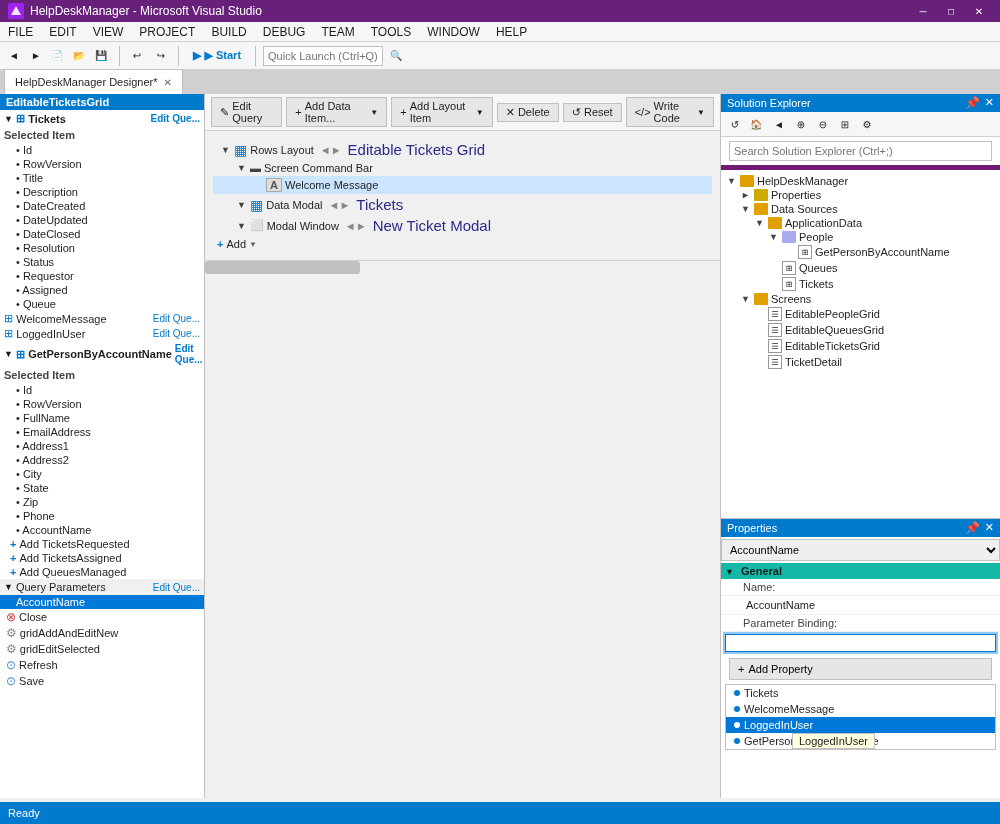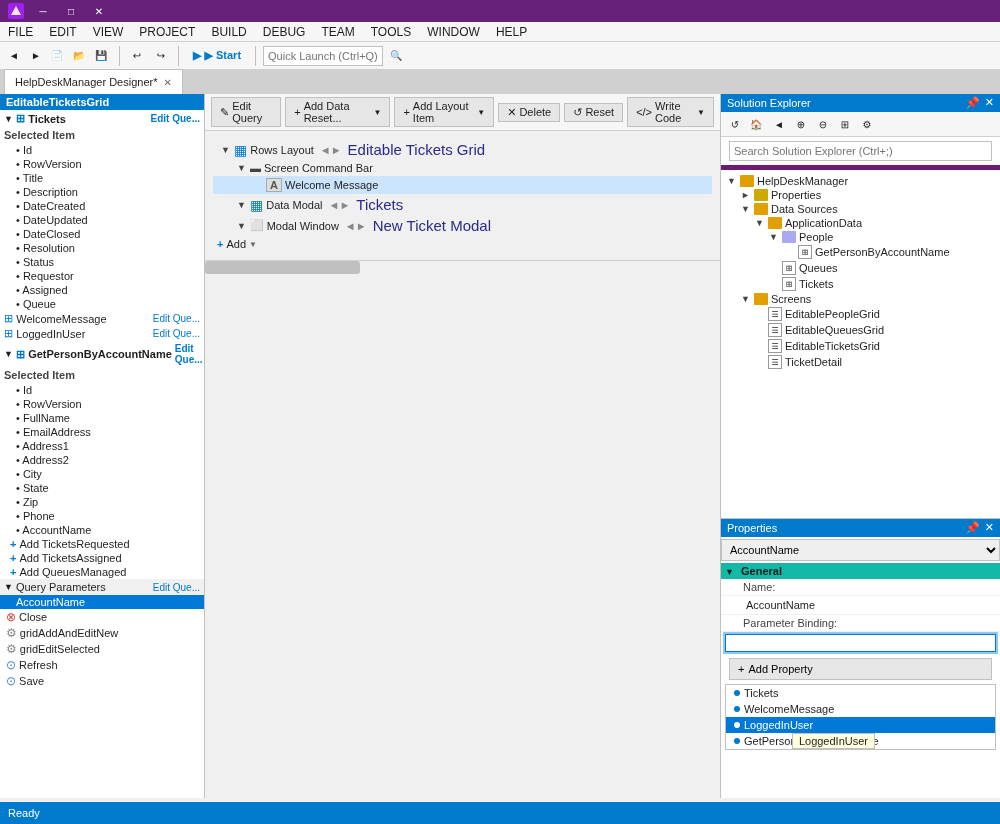--- a/index.html
+++ b/index.html
@@ -111,20 +111,21 @@
   </style>
 </head>
 <body>
 
 <div class="title-bar">
   <div class="app-icon">
     <svg width="12" height="12" viewBox="0 0 12 12">
         <polygon points="6,1 11,10 1,10" fill="#fff" opacity="0.9"></polygon>
       </svg>
   </div>
+  <span class="title-text">HelpDeskManager - Microsoft Visual Studio</span>
   <div class="window-controls">
     <div class="window-btn">─</div>
     <div class="window-btn">□</div>
     <div class="window-btn close">✕</div>
   </div>
 </div>
 
 <div class="menu-bar">
   <div class="menu-item">FILE</div>
   <div class="menu-item">EDIT</div>
@@ -285,21 +286,21 @@
 
   <div class="center-panel">
 
     <div class="designer-toolbar">
       <div class="designer-btn">
         <span>✎</span>
         <span>Edit Query</span>
       </div>
       <div class="designer-btn">
         <span>+</span>
-        <span>Add Data Reset...</span>
+        <span>Add Data Item...</span>
         <span class="dropdown-arrow">▼</span>
       </div>
       <div class="designer-btn">
         <span>+</span>
         <span>Add Layout Item</span>
         <span class="dropdown-arrow">▼</span>
       </div>
       <div class="designer-btn">
         <span>✕</span>
         <span>Delete</span>

